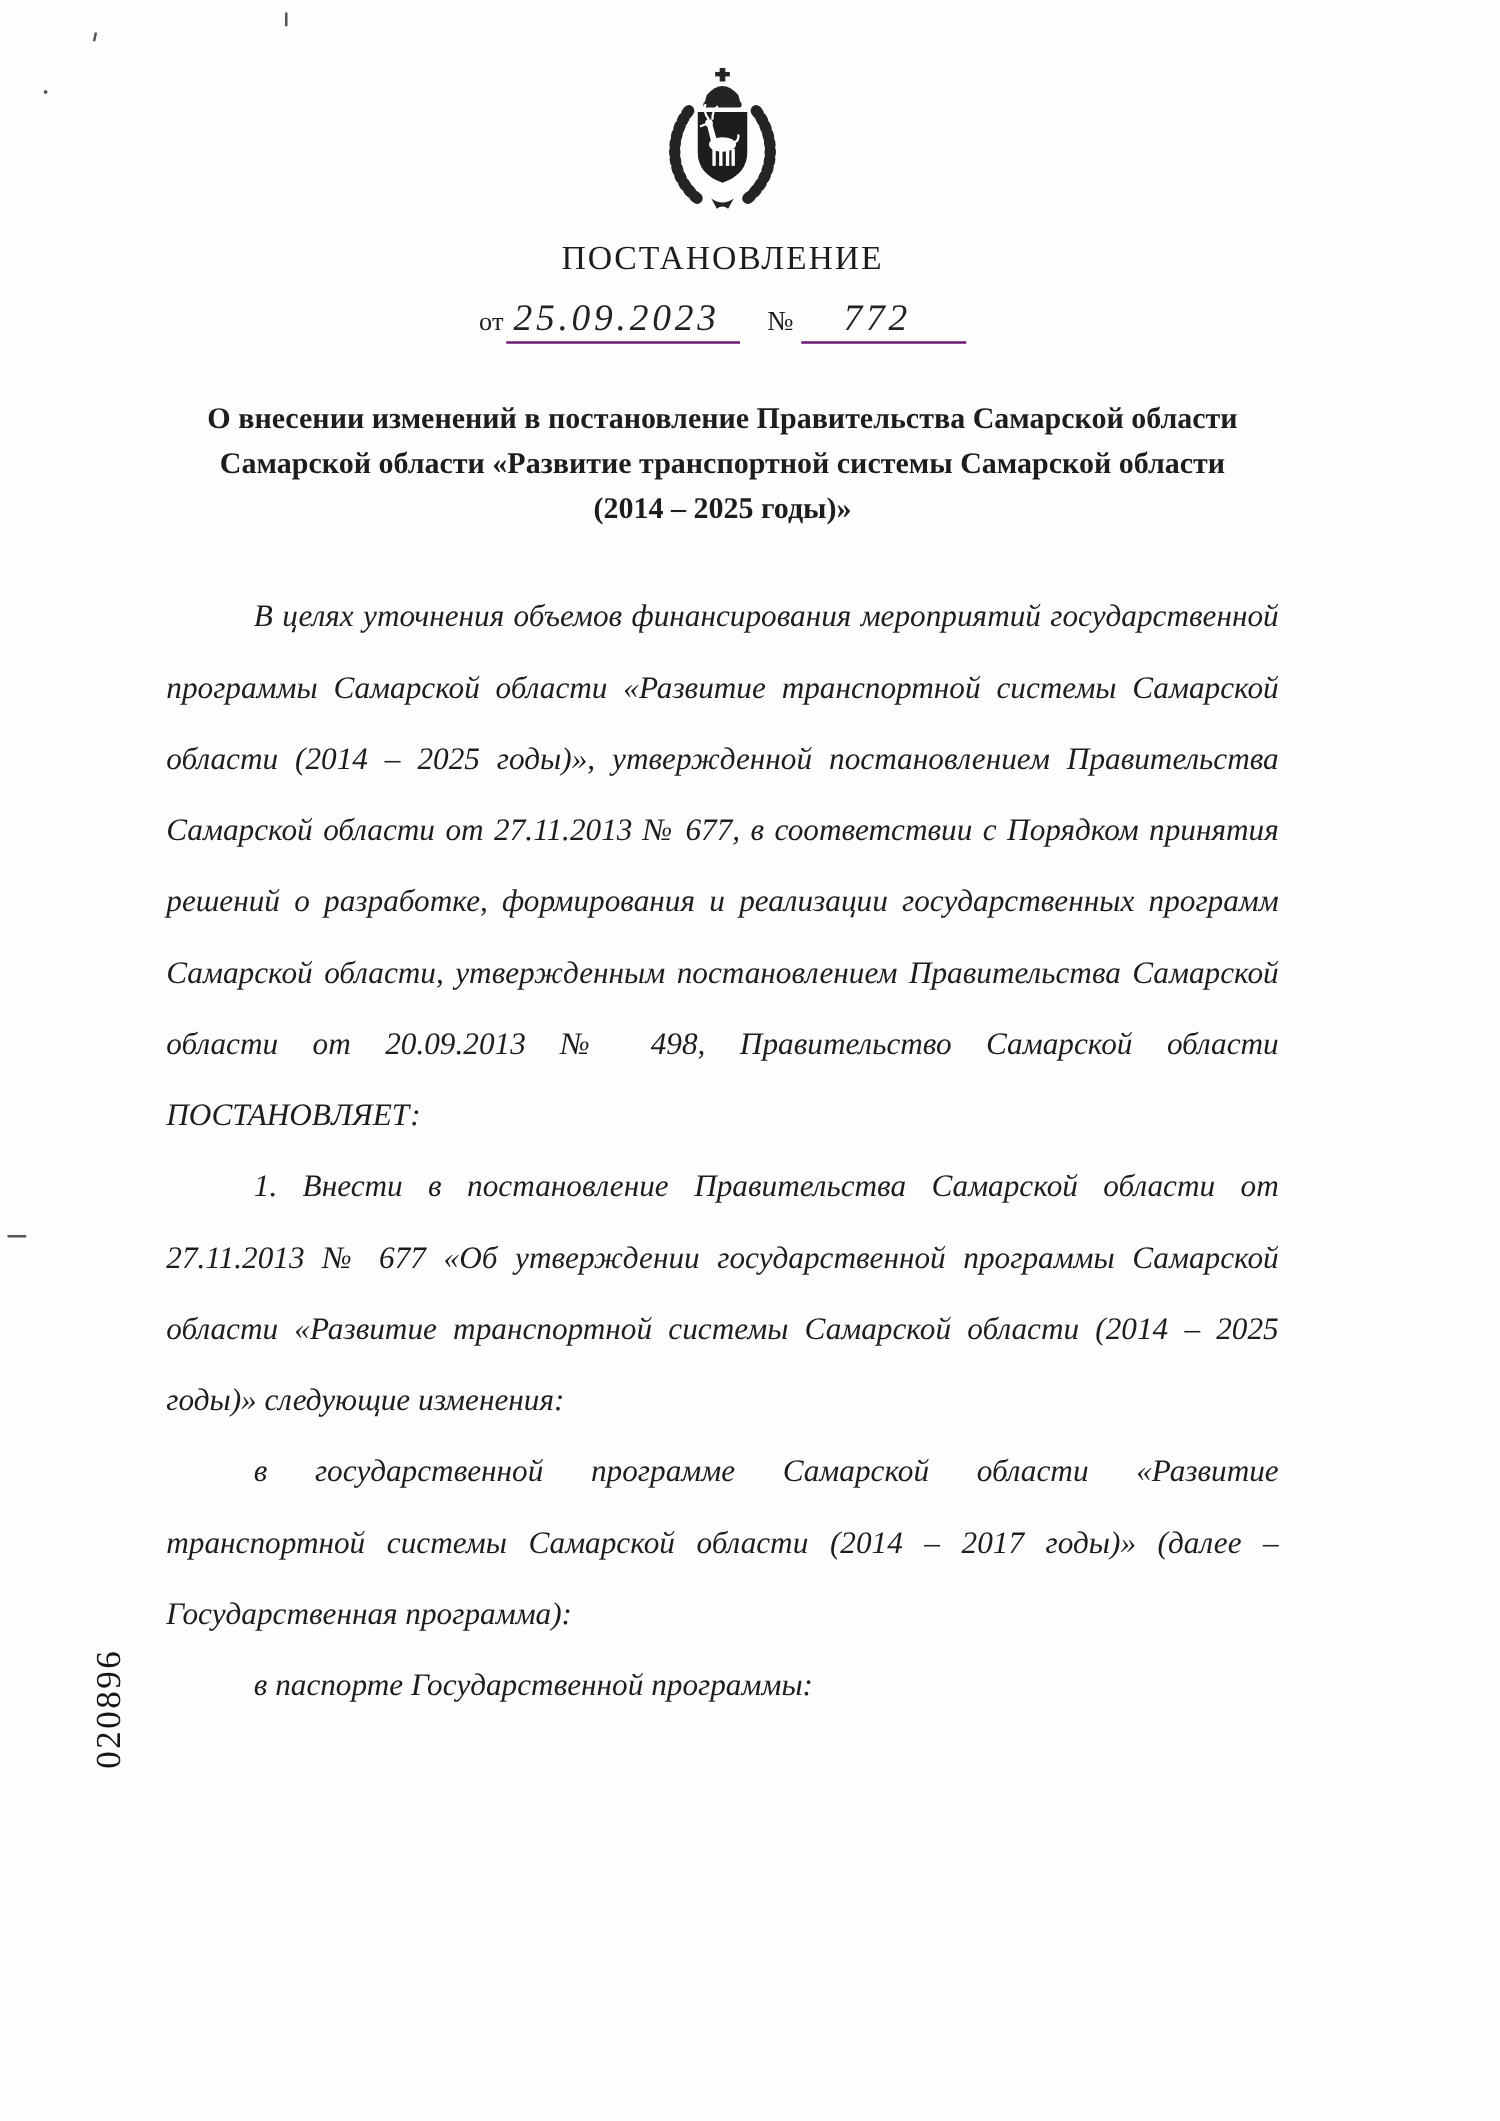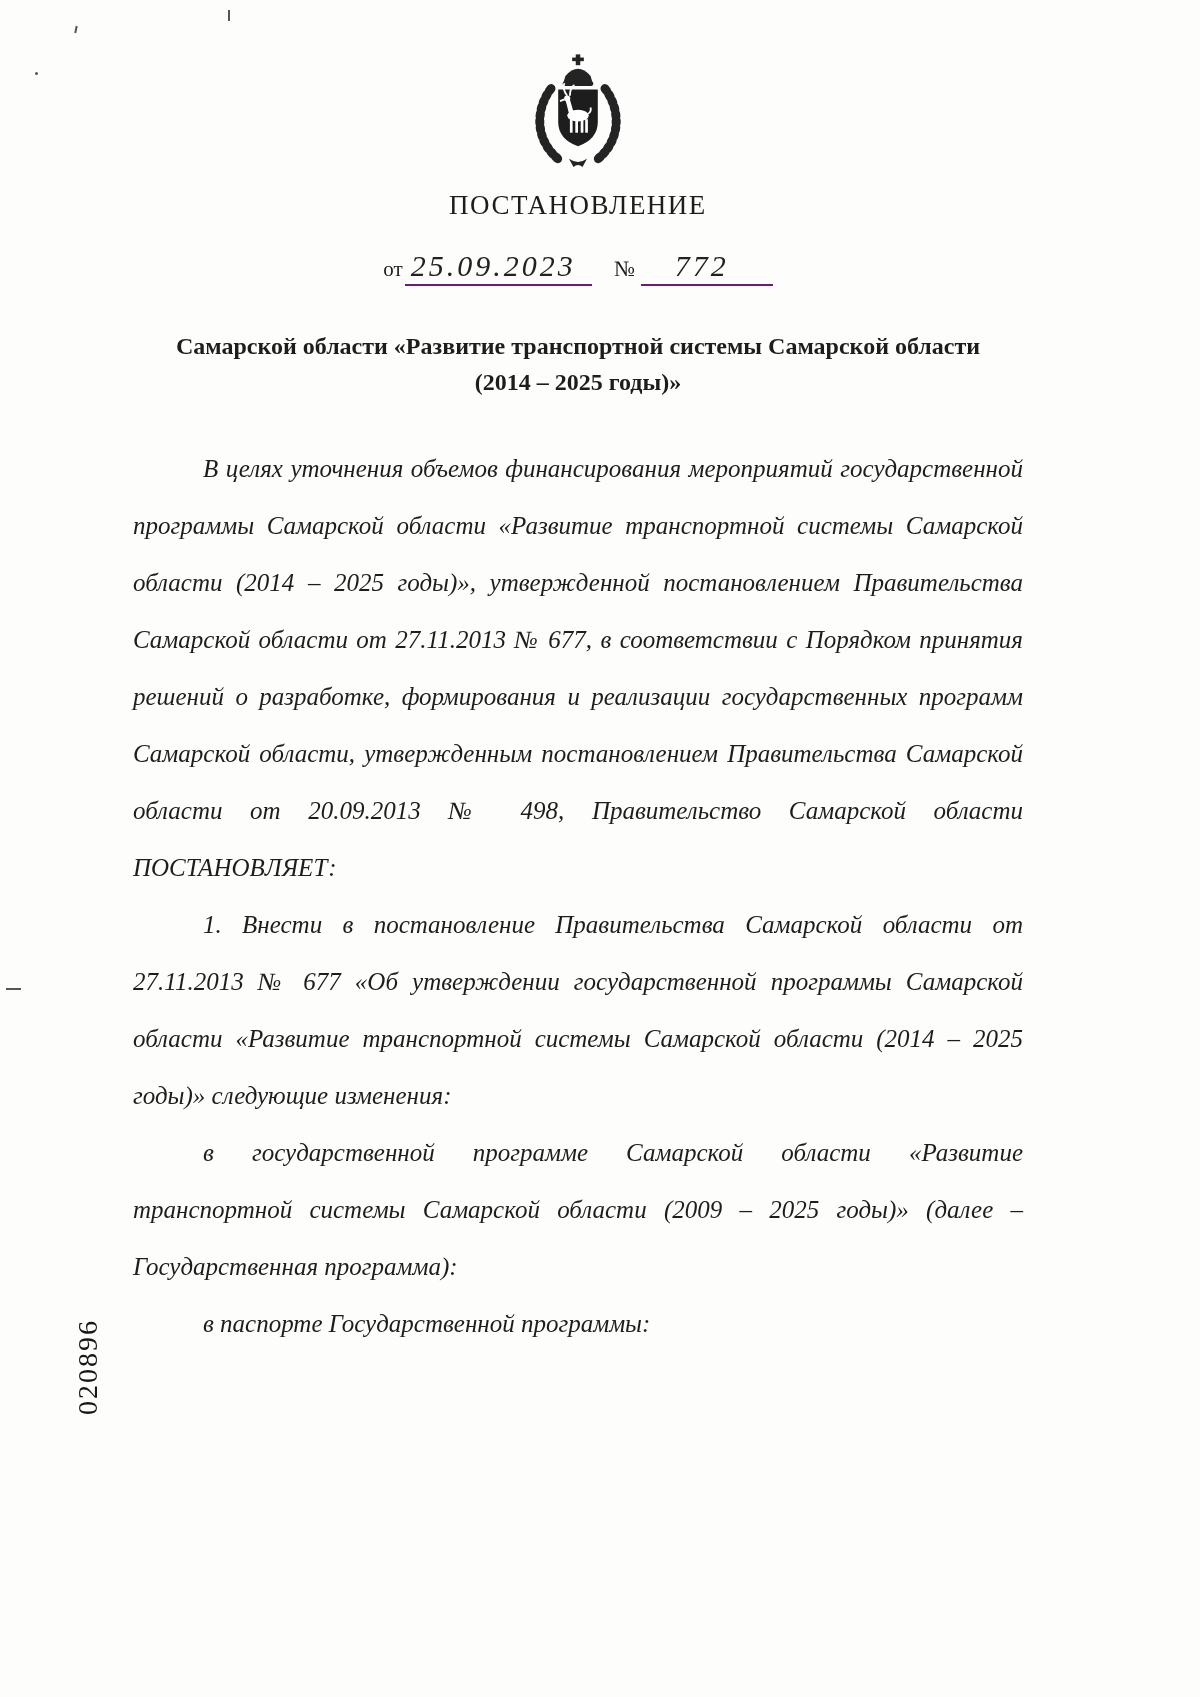--- a/index.html
+++ b/index.html
@@ -52,21 +52,21 @@
   }
   .underline {
     border-bottom: 2px solid #701a75;
     padding: 0 16px 1px 6px;
     text-align: center;
   }
   .num-sign {
     font-size: 22px;
     margin: 0 6px 0 22px;
   }
-  .num-val { min-width: 110px; margin-top: 12px; }
+  .num-val { min-width: 110px; }
   .subject {
     margin-top: 42px;
     text-align: center;
     font-weight: bold;
     font-size: 24px;
     line-height: 1.5;
   }
   .body-text {
     margin-top: 40px;
     font-size: 25px;
@@ -144,24 +144,25 @@
   </div>
 
 
   <div class="doc-type">ПОСТАНОВЛЕНИЕ</div>
 
   <div class="date-line">
     <span class="date-prefix">от</span><span class="hw underline">25.09.2023</span><span class="num-sign">№</span><span class="hw underline num-val">772</span>
   </div>
 
   <div class="subject">
+    <div>О внесении изменений в постановление Правительства Самарской области</div>
     <div>Самарской области «Развитие транспортной системы Самарской области</div>
     <div>(2014 – 2025 годы)»</div>
   </div>
 
   <div class="body-text">
     <p>В целях уточнения объемов финансирования мероприятий государственной программы Самарской области «Развитие транспортной системы Самарской области (2014 – 2025 годы)», утвержденной постановлением Правительства Самарской области от 27.11.2013  № 677, в соответствии с Порядком принятия решений о разработке, формирования и реализации государственных программ Самарской области, утвержденным постановлением Правительства Самарской области от 20.09.2013 № 498, Правительство Самарской области ПОСТАНОВЛЯЕТ:</p>
     <p>1. Внести в постановление Правительства Самарской области от 27.11.2013 № 677 «Об утверждении государственной программы Самарской области «Развитие транспортной системы Самарской области (2014 – 2025 годы)» следующие изменения:</p>
-    <p>в государственной программе Самарской области «Развитие транспортной системы Самарской области (2009 – 2025 годы)» (далее – Государственная программа):</p>
+    <p>в государственной программе Самарской области «Развитие транспортной системы Самарской области (2014 – 2017 годы)» (далее – Государственная программа):</p>
     <p>в паспорте Государственной программы:</p>
   </div>
 
 </div>
 
 </body></html>

